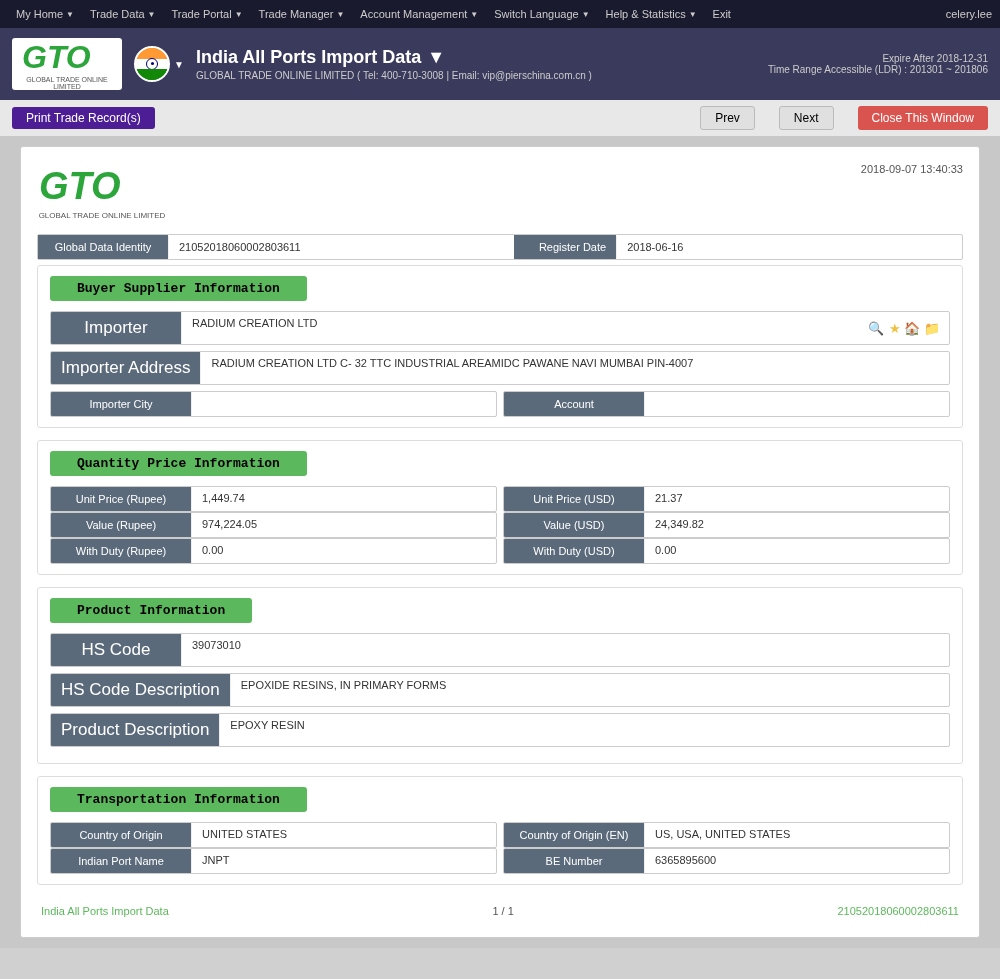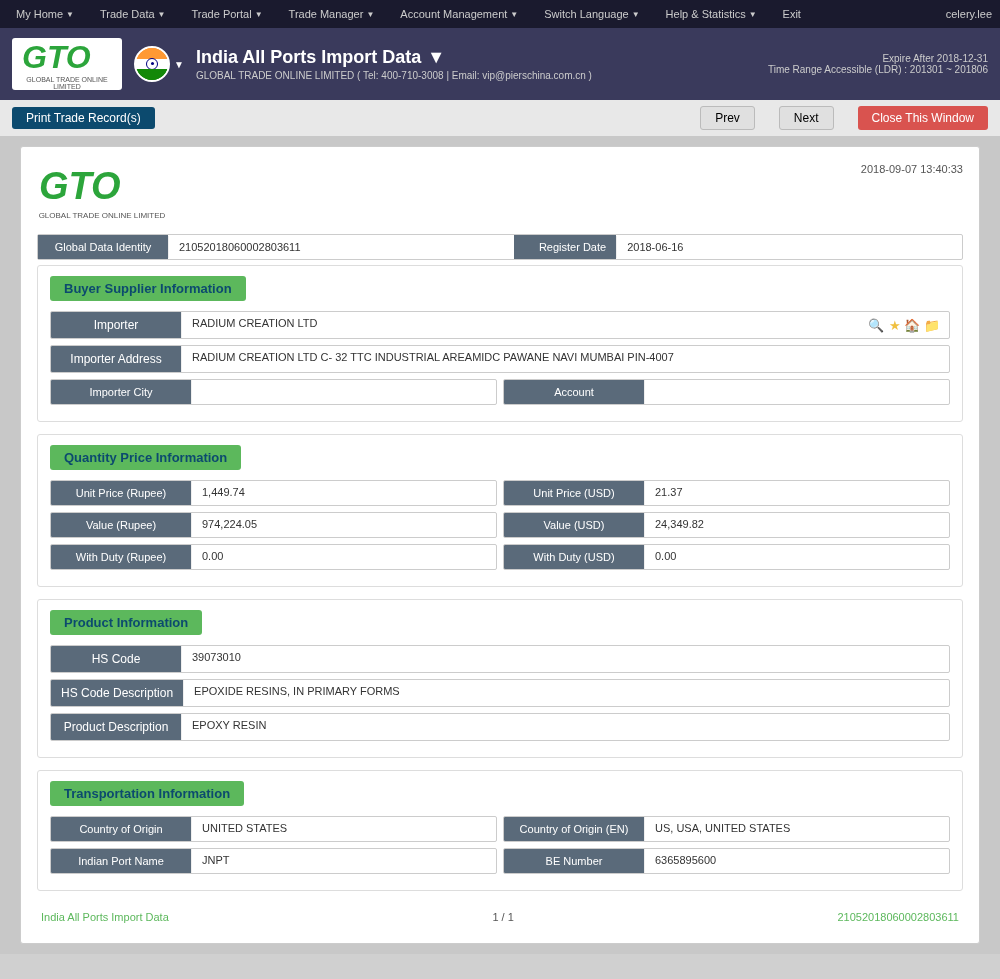--- a/index.html
+++ b/index.html
@@ -9,21 +9,21 @@
     .top-nav {
       background: #1a1a2e;
       color: #ccc;
       display: flex;
       align-items: center;
       padding: 0 8px;
       height: 28px;
       font-size: 11px;
       justify-content: space-between;
     }
-    .top-nav-left { display: flex; gap: 10px; }
+    .top-nav-left { display: flex; gap: 0; }
     .top-nav-item {
       padding: 0 8px;
       height: 28px;
       display: flex;
       align-items: center;
       cursor: pointer;
       color: #ccc;
       position: relative;
     }
     .top-nav-item .arrow { font-size: 8px; margin-left: 3px; }
@@ -67,21 +67,21 @@
     .toolbar {
       background: #e8e8e8;
       padding: 6px 12px;
       display: flex;
       align-items: center;
       justify-content: space-between;
     }
     .toolbar-left { display: flex; gap: 8px; }
     .toolbar-right { display: flex; gap: 24px; }
     .btn-print {
-      background: #0c4a6e;
+      background: #4c1d95;
       color: white;
       border: none;
       padding: 4px 14px;
       border-radius: 3px;
       cursor: pointer;
       font-size: 12px;
     }
     .btn-nav {
       background: #e0e0e0;
       border: 1px solid #bbb;
@@ -148,27 +148,28 @@
     .field-value {
       padding: 5px 10px;
       font-size: 11px;
       flex: 1;
       border-left: 1px solid #eee;
     }
 
     
     .section-header {
       background: #5cb85c;
-      color: #0c4a6e;
-      padding: 5px 14px;
+      color: #000000;
+      padding: 5px 27px;
       font-size: 13px;
       font-weight: bold;
       border-radius: 3px;
       display: inline-block;
       margin-bottom: 10px;
+      font-family: Liberation Mono, monospace;
     }
 
     
     .info-section {
       border: 1px solid #ddd;
       border-radius: 3px;
       padding: 10px 12px;
       margin-bottom: 12px;
     }
 
@@ -177,21 +178,21 @@
       align-items: stretch;
       border: 1px solid #ccc;
       margin-bottom: 6px;
       border-radius: 2px;
       overflow: hidden;
     }
     .info-row .field-label {
       background: #5a6a7a;
       color: white;
       padding: 6px 10px;
-      font-size: 12px;
+      font-size: 17px;
       min-width: 130px;
       text-align: center;
       white-space: nowrap;
       display: flex;
       align-items: center;
       justify-content: center;
     }
     .info-row .field-value {
       padding: 5px 10px;
       font-size: 11px;
@@ -201,21 +202,20 @@
       display: flex;
       align-items: center;
       padding: 0 8px;
       gap: 4px;
     }
 
     
     .two-col-row {
       display: flex;
       gap: 6px;
-      margin-bottom: 6px;
     }
     .two-col-row .info-item {
       display: flex;
       flex: 1;
       border: 1px solid #ccc;
       border-radius: 2px;
       overflow: hidden;
     }
     .two-col-row .info-item .field-label {
       min-width: 140px;

